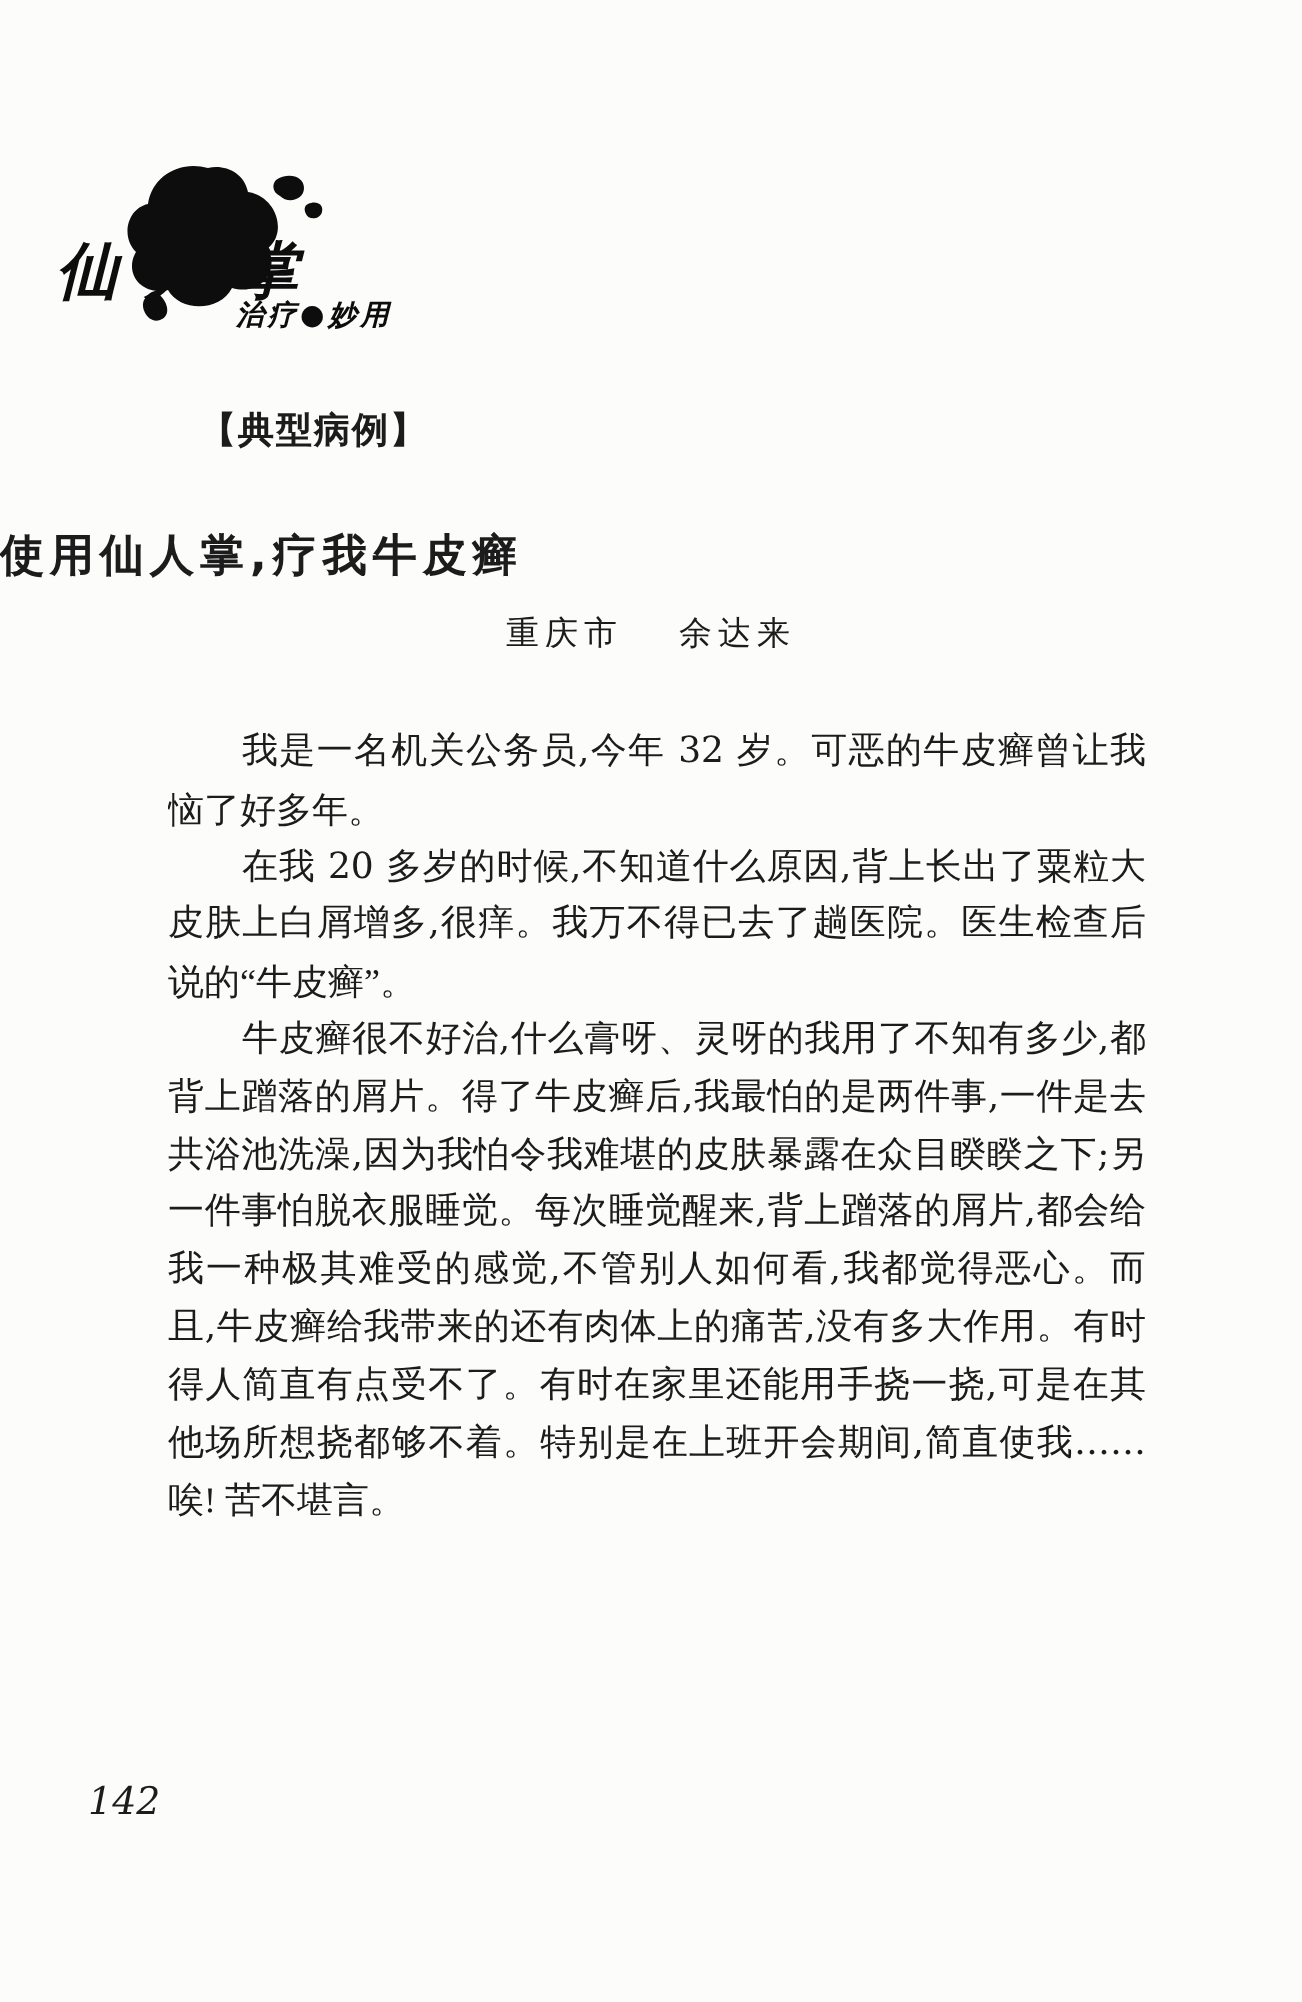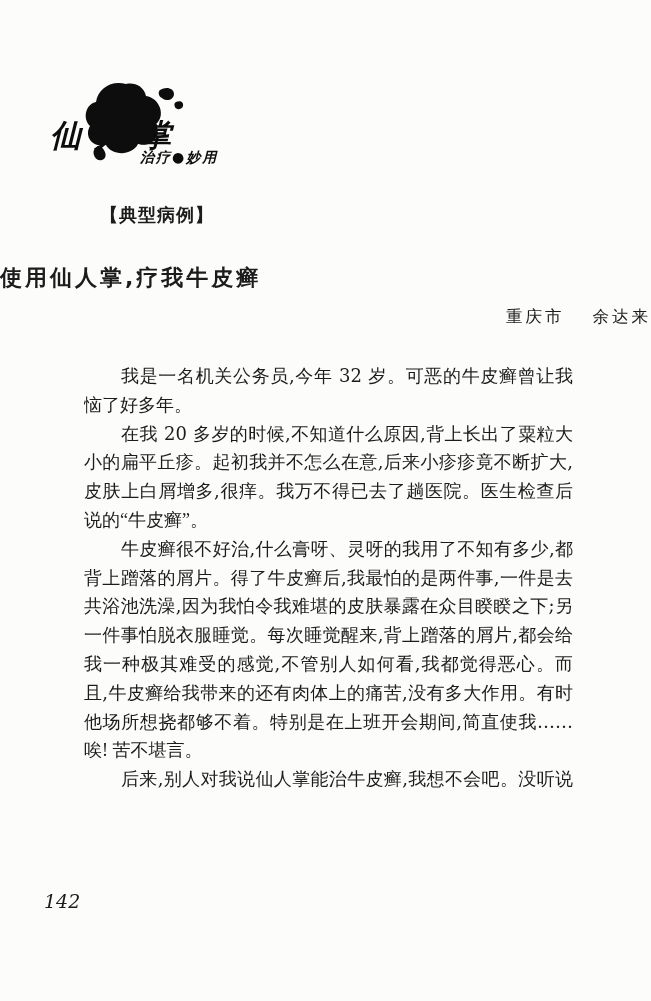--- a/index.html
+++ b/index.html
@@ -13,21 +13,21 @@
     height: 1001px;
     margin: 0 auto;
     background: #fcfcfa;
     overflow: hidden;
     font-family: "DejaVu Serif", serif;
     color: #1c1c1c;
   }
   
   .logo {
     position: absolute;
-    left: 48px;
+    left: 26px;
     top: 80px;
     width: 195px;
     height: 90px;
   }
   .logo svg { display: block; }
   .logo text {
     font-family: "DejaVu Serif", serif;
     fill: #0d0d0d;
   }
   .logo .logo-main-text {
@@ -62,21 +62,21 @@
     font-size: 22px;
     font-weight: bold;
     letter-spacing: 3px;
     font-family: "DejaVu Sans", sans-serif;
   }
   .byline {
     position: absolute;
     left: 0;
     top: 306px;
     width: 100%;
-    text-align: right;
+    text-align: center;
     font-size: 16.5px;
     letter-spacing: 3px;
   }
   .byline .byline-location { margin-right: 28px; }
   
   .article-body {
     position: absolute;
     left: 84px;
     top: 362px;
     width: 489px;
@@ -125,29 +125,28 @@
   <div class="article-title">使用仙人掌,疗我牛皮癣</div>
 
   <div class="byline">
     <span class="byline-location">重庆市</span><span class="byline-author">余达来</span>
   </div>
 
   <div class="article-body">
       <div class="line first">我是一名机关公务员,今年 32 岁。可恶的牛皮癣曾让我苦</div>
       <div class="line last">恼了好多年。</div>
       <div class="line first">在我 20 多岁的时候,不知道什么原因,背上长出了粟粒大</div>
-      <div class="line">小的扁平丘疹。起初我并不怎么在意,后来小疹疹竟不断扩大,</div>
       <div class="line">皮肤上白屑增多,很痒。我万不得已去了趟医院。医生检查后</div>
       <div class="line last">说的“牛皮癣”。</div>
       <div class="line first">牛皮癣很不好治,什么膏呀、灵呀的我用了不知有多少,都</div>
       <div class="line">背上蹭落的屑片。得了牛皮癣后,我最怕的是两件事,一件是去公</div>
       <div class="line">共浴池洗澡,因为我怕令我难堪的皮肤暴露在众目睽睽之下;另</div>
       <div class="line">一件事怕脱衣服睡觉。每次睡觉醒来,背上蹭落的屑片,都会给</div>
       <div class="line">我一种极其难受的感觉,不管别人如何看,我都觉得恶心。而</div>
       <div class="line">且,牛皮癣给我带来的还有肉体上的痛苦,没有多大作用。有时痒</div>
+      <div class="line">得人简直有点受不了。有时在家里还能用手挠一挠,可是在其</div>
       <div class="line">他场所想挠都够不着。特别是在上班开会期间,简直使我……</div>
       <div class="line last">唉! 苦不堪言。</div>
-      <div class="line first">后来,别人对我说仙人掌能治牛皮癣,我想不会吧。没听说</div>
     </div>
 
   <div class="page-number">142</div>
 
 </div>
 
 </body></html>

